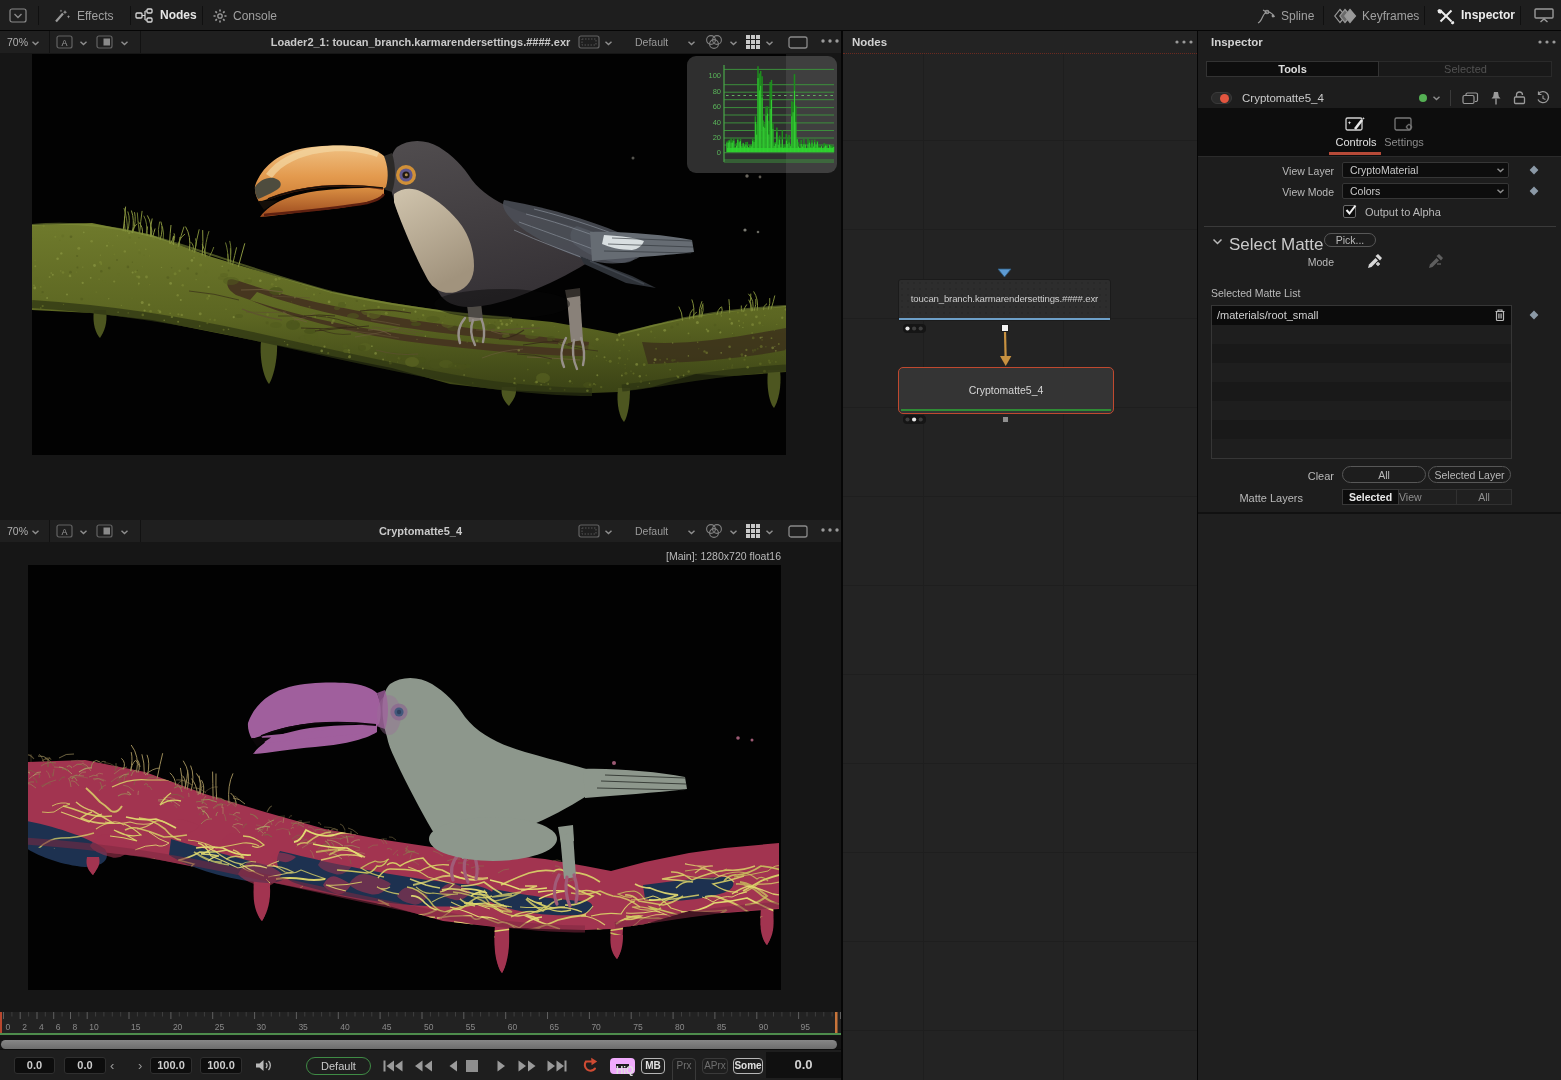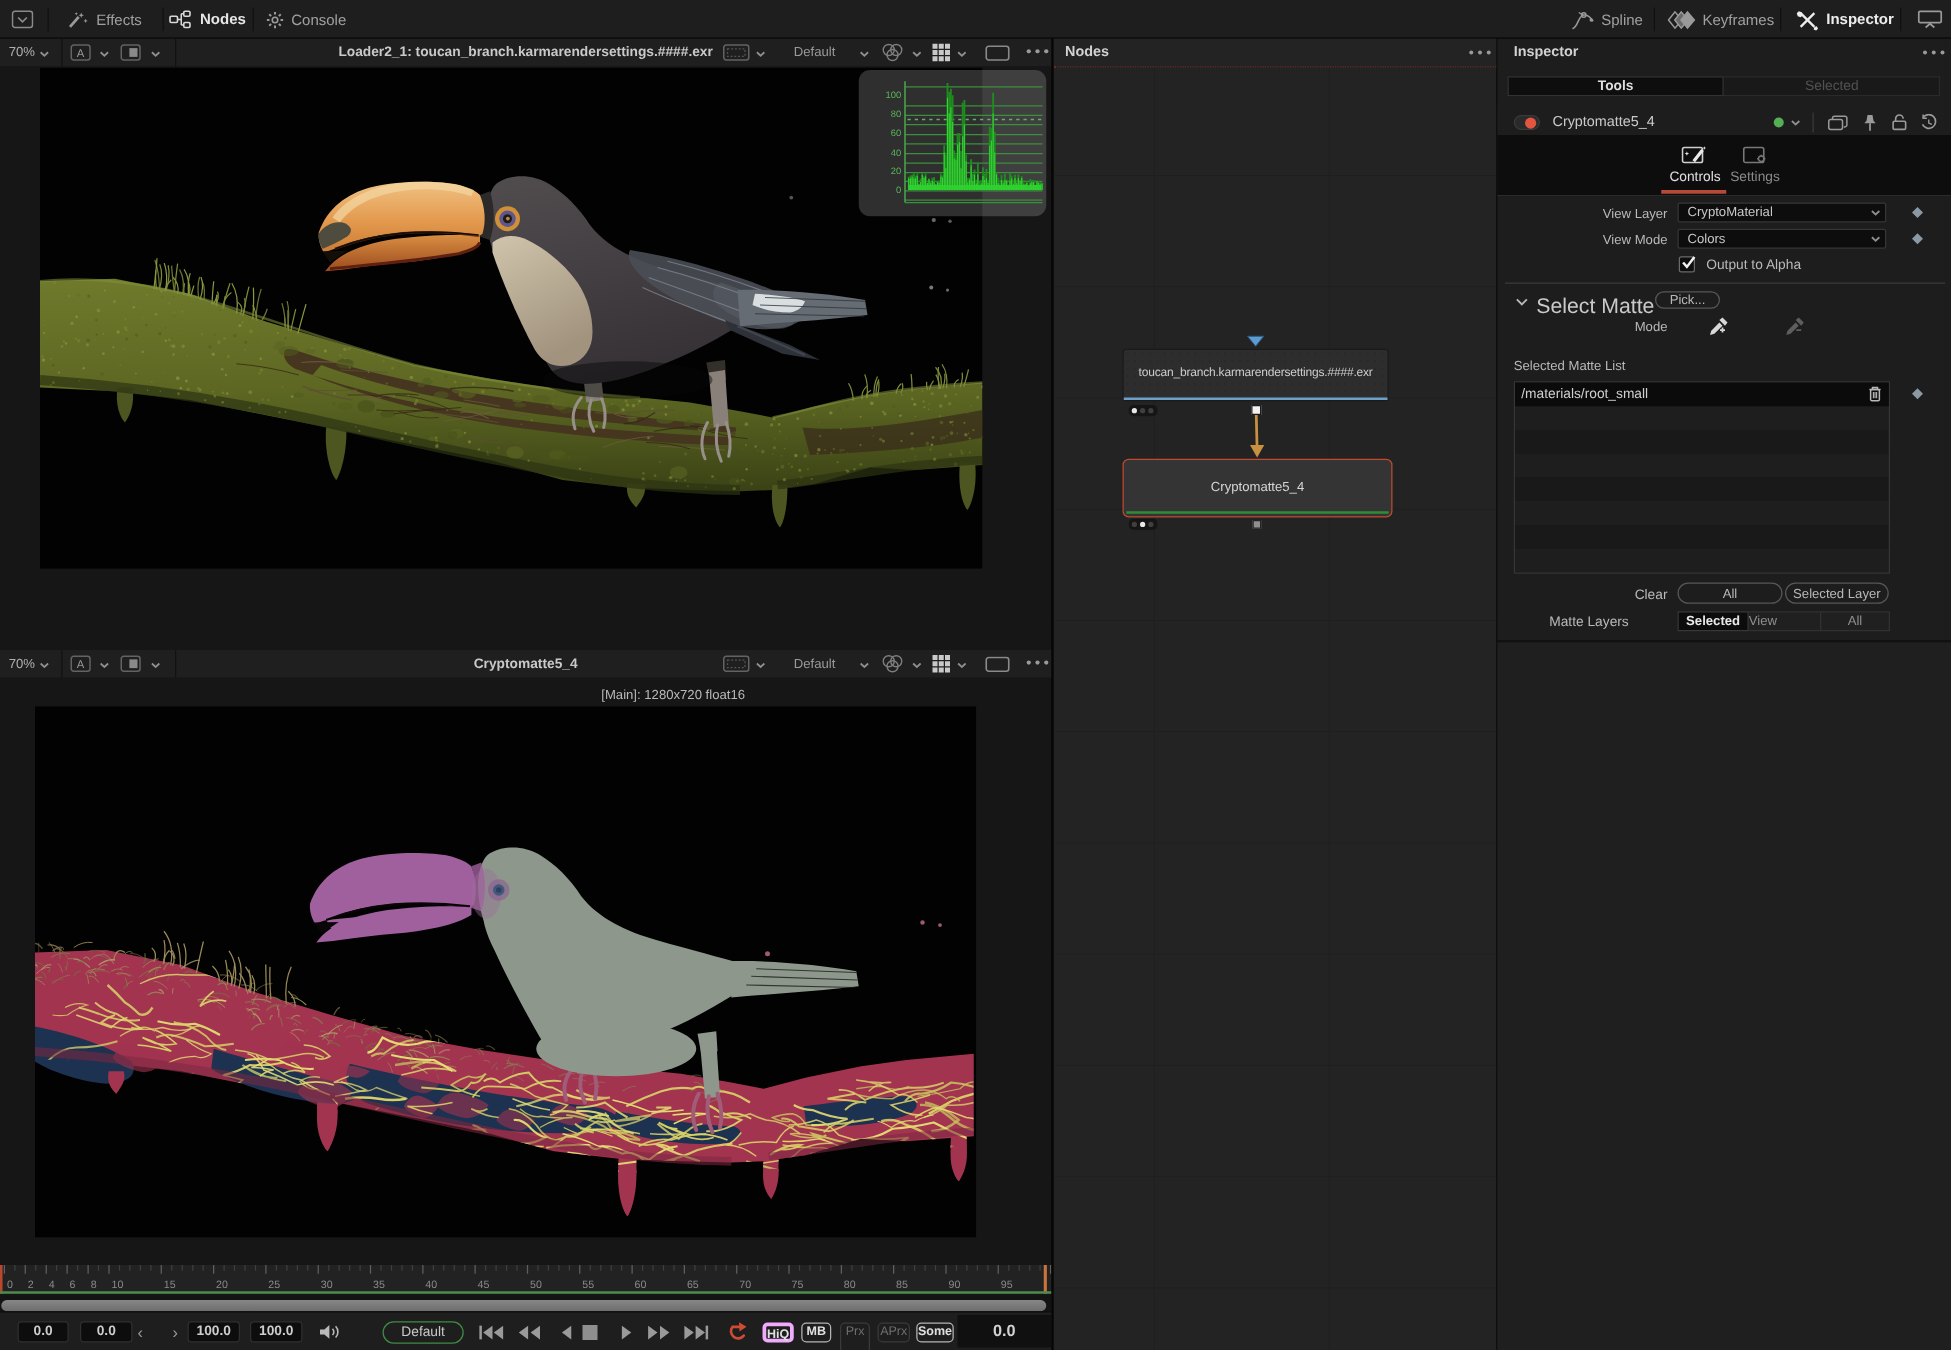--- a/index.html
+++ b/index.html
@@ -204,21 +204,21 @@
     <path d="M1.5 1.8 L4.5 4.6 L7.5 1.8" stroke="#8f8f8f" fill="none" stroke-width="1.4"></path>
   </svg>
 <svg class="abs" style="left:788px;top:525px" width="20" height="13">
     <rect x="1" y="1" width="18" height="11" rx="2" fill="none" stroke="#8a8a8a" stroke-width="1.3"></rect>
   </svg>
 <svg class="abs" style="left:820px;top:528px" width="22" height="4">
     <circle cx="3" cy="2" r="1.7" fill="#9a9a9a"></circle>
     <circle cx="10" cy="2" r="1.7" fill="#9a9a9a"></circle>
     <circle cx="17" cy="2" r="1.7" fill="#9a9a9a"></circle>
   </svg>
-<div class="abs txt" style="left:481px;top:550px;width:300px;font-size:10.5px;color:#b9b9b9">[Main]: 1280x720 float16</div>
+<div class="abs txt" style="left:481px;top:550px;width:300px;text-align:right;font-size:10.5px;color:#b9b9b9">[Main]: 1280x720 float16</div>
 <svg class="abs" style="left:32px;top:54px" width="754" height="401" viewBox="0 0 754 401">
     <defs>
 <linearGradient id="gbeak" x1="0" y1="0" x2="0" y2="1">
 <stop offset="0" stop-color="#f0c183"></stop>
         <stop offset="0.55" stop-color="#e39a4e"></stop>
         <stop offset="1" stop-color="#cc7c34"></stop>
       </linearGradient>
 <linearGradient id="gbeaklo" x1="0" y1="0" x2="0" y2="1">
 <stop offset="0" stop-color="#d98e42"></stop>
         <stop offset="1" stop-color="#9c4a1e"></stop>
@@ -1753,18 +1753,18 @@
   </svg>
 <svg class="abs" style="left:547px;top:1060px" width="21" height="12" viewBox="0 0 21 12">
     <path d="M0.5 0.5 L8 6 L0.5 11.5 Z" fill="#9a9a9a"></path>
     <path d="M9.5 0.5 L17 6 L9.5 11.5 Z" fill="#9a9a9a"></path>
     <rect x="17.5" y="0.5" width="2" height="11" fill="#9a9a9a"></rect>
   </svg>
 <svg class="abs" style="left:579px;top:1057px" width="19" height="17" viewBox="0 0 19 17">
 <path d="M14.5 4.5 H7 A5.2 5.2 0 1 0 16 11.5" stroke="#cf4b33" stroke-width="2.1" fill="none" stroke-linecap="round"></path>
 <path d="M12.2 0.8 L18.2 4.4 L12.6 8.2 Z" fill="#cf4b33"></path>
   </svg>
-<div class="abs" style="left:610px;top:1057.5px;width:25px;height:16px;border:3px solid #f0abfc;border-radius:4px;color:#e0e0e0;font-weight:bold;font-size:10px;text-align:center;line-height:14.5px">HiQ</div>
+<div class="abs" style="left:610px;top:1057.5px;width:25px;height:16px;border:6px solid #f0abfc;border-radius:4px;color:#e0e0e0;font-weight:bold;font-size:10px;text-align:center;line-height:14.5px">HiQ</div>
 <div class="abs" style="left:641px;top:1057.5px;width:24px;height:16px;border:1px solid #b5b5b5;border-radius:4px;color:#e0e0e0;font-weight:bold;font-size:10px;text-align:center;line-height:14.5px">MB</div>
 <div class="abs" style="left:672px;top:1057.5px;width:24px;height:28px;border:1px solid #3a3a3a;border-radius:4px;color:#6f6f6f;font-weight:normal;font-size:10px;text-align:center;line-height:14.5px">Prx</div>
 <div class="abs" style="left:702px;top:1057.5px;width:26px;height:16px;border:1px solid #3a3a3a;border-radius:4px;color:#6f6f6f;font-weight:normal;font-size:10px;text-align:center;line-height:14.5px">APrx</div>
 <div class="abs" style="left:733px;top:1057.5px;width:30px;height:16px;border:1px solid #b5b5b5;border-radius:4px;color:#e0e0e0;font-weight:bold;font-size:10px;text-align:center;line-height:14.5px">Some</div>
 <div class="abs" style="left:766px;top:1052px;width:75px;height:26px;background:#101010"></div>
 <div class="abs txt b" style="left:766px;top:1057px;width:75px;text-align:center;color:#d2d2d2;font-size:13px">0.0</div>
 </body></html>

